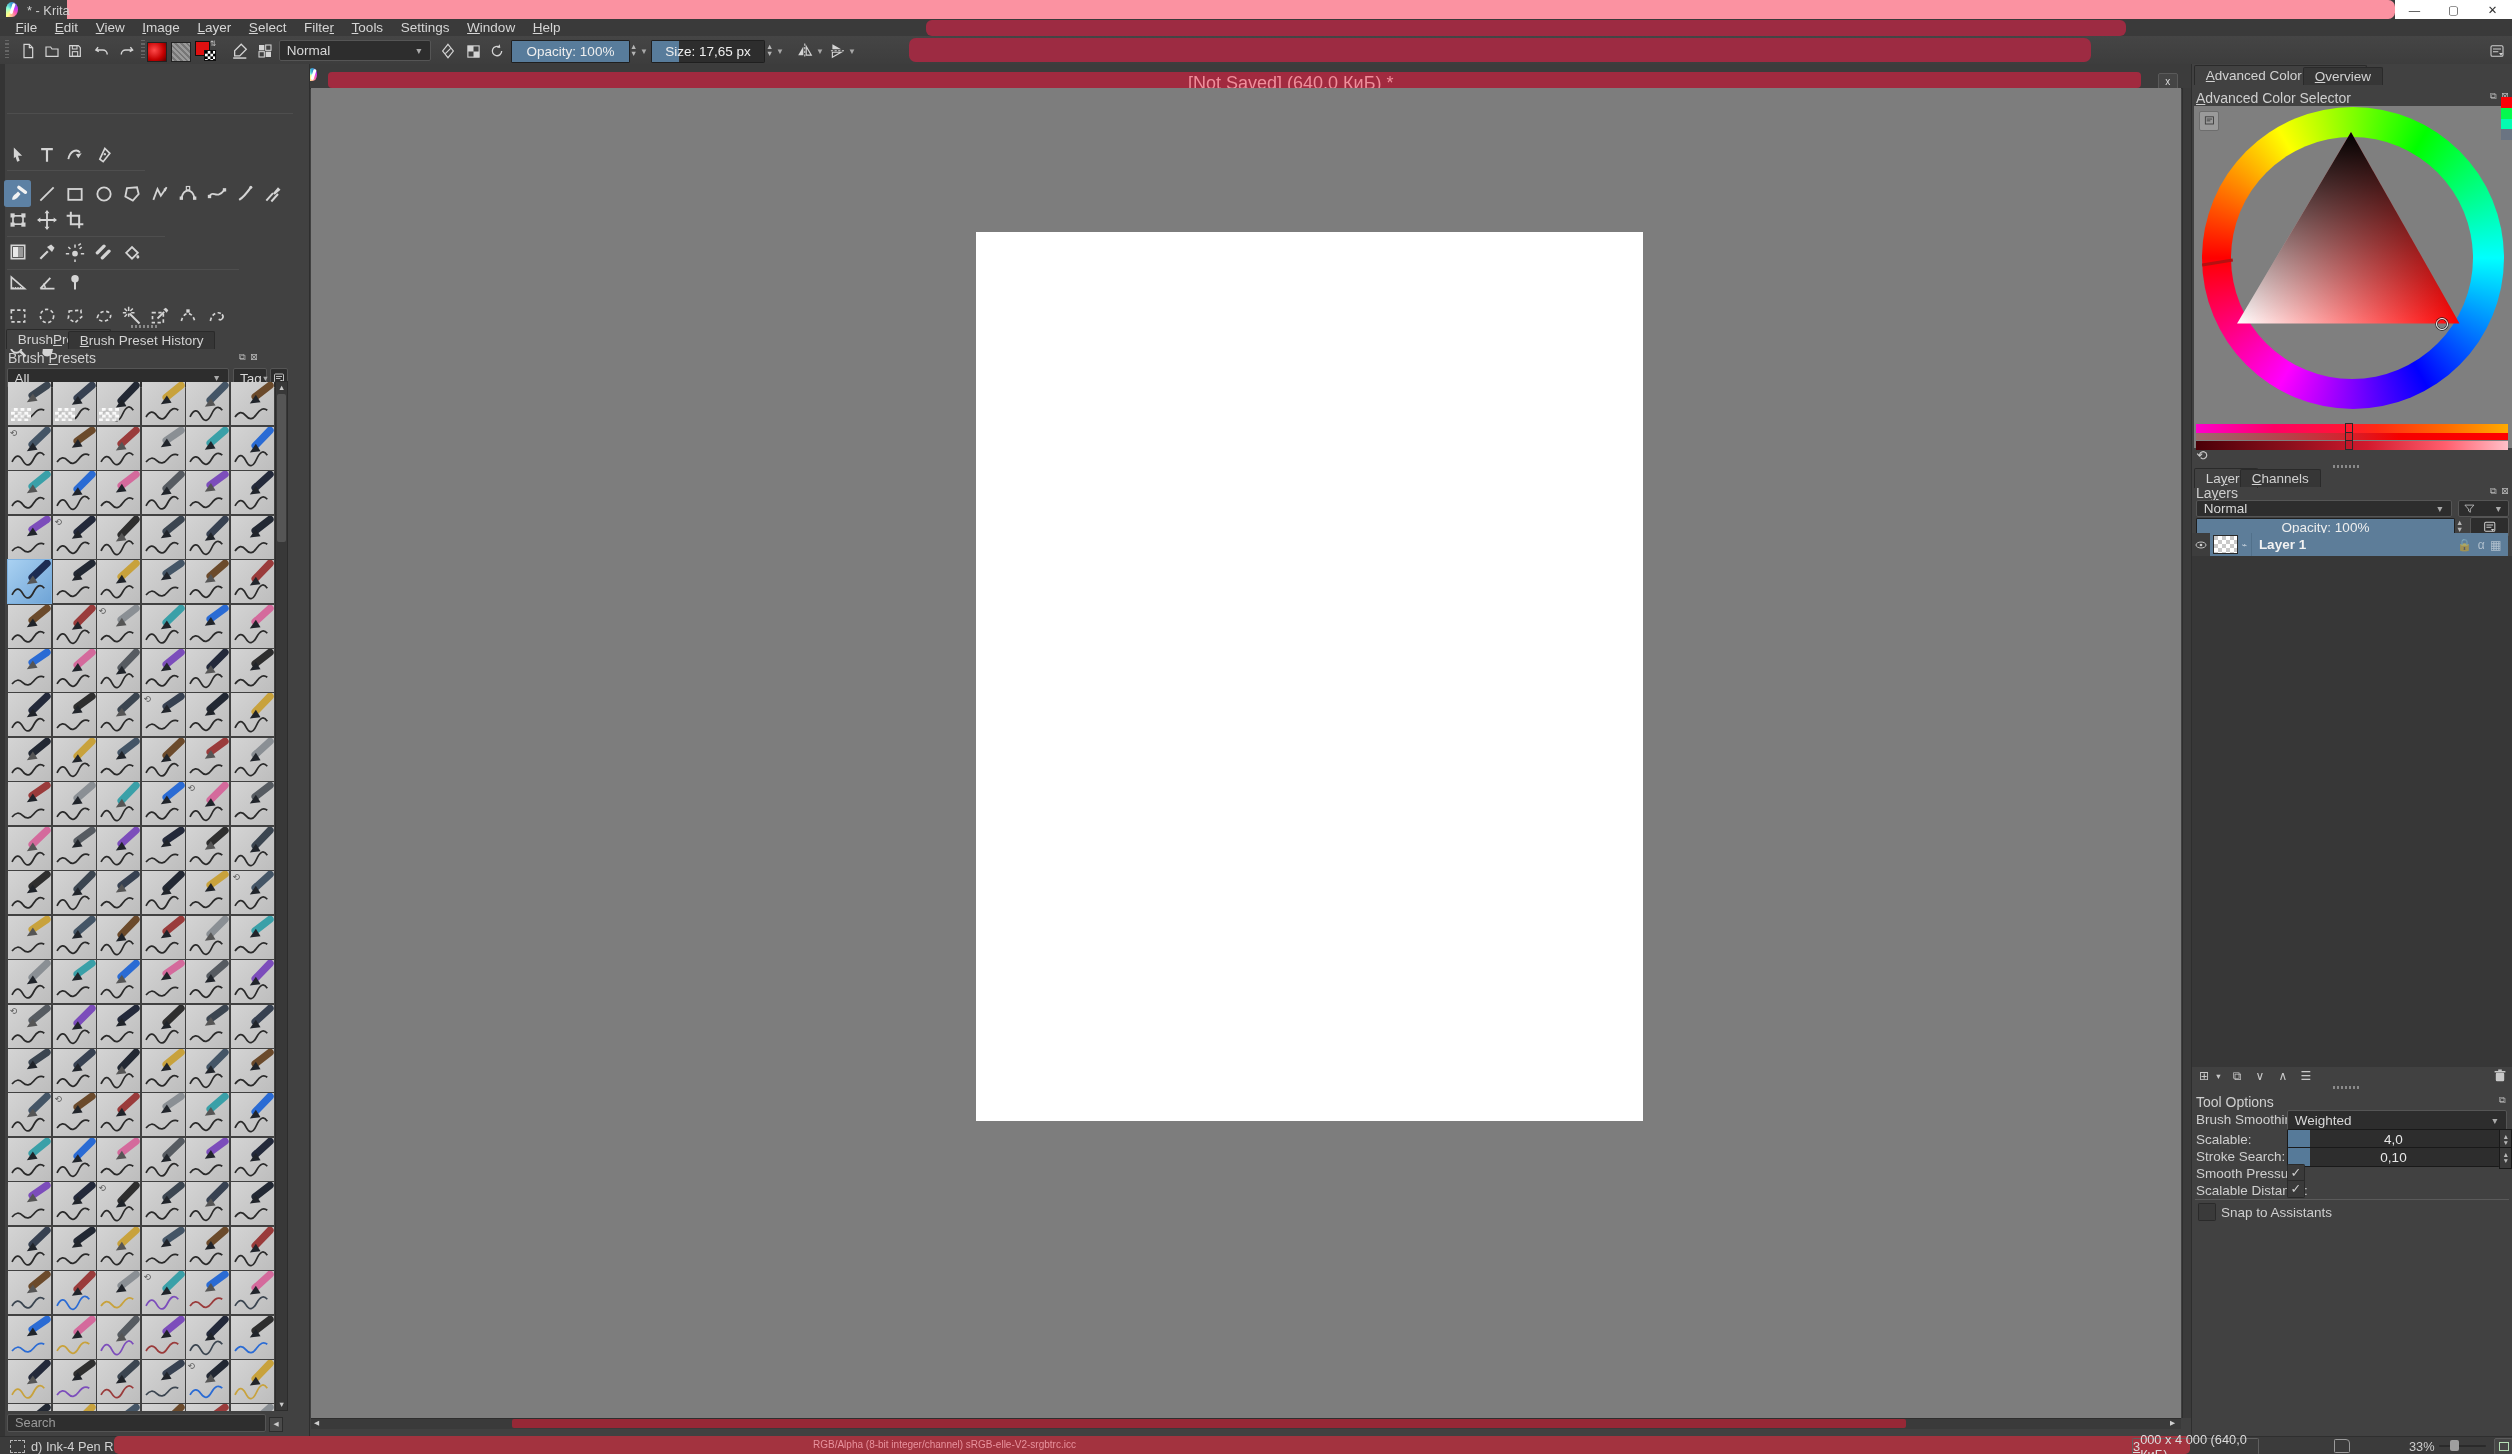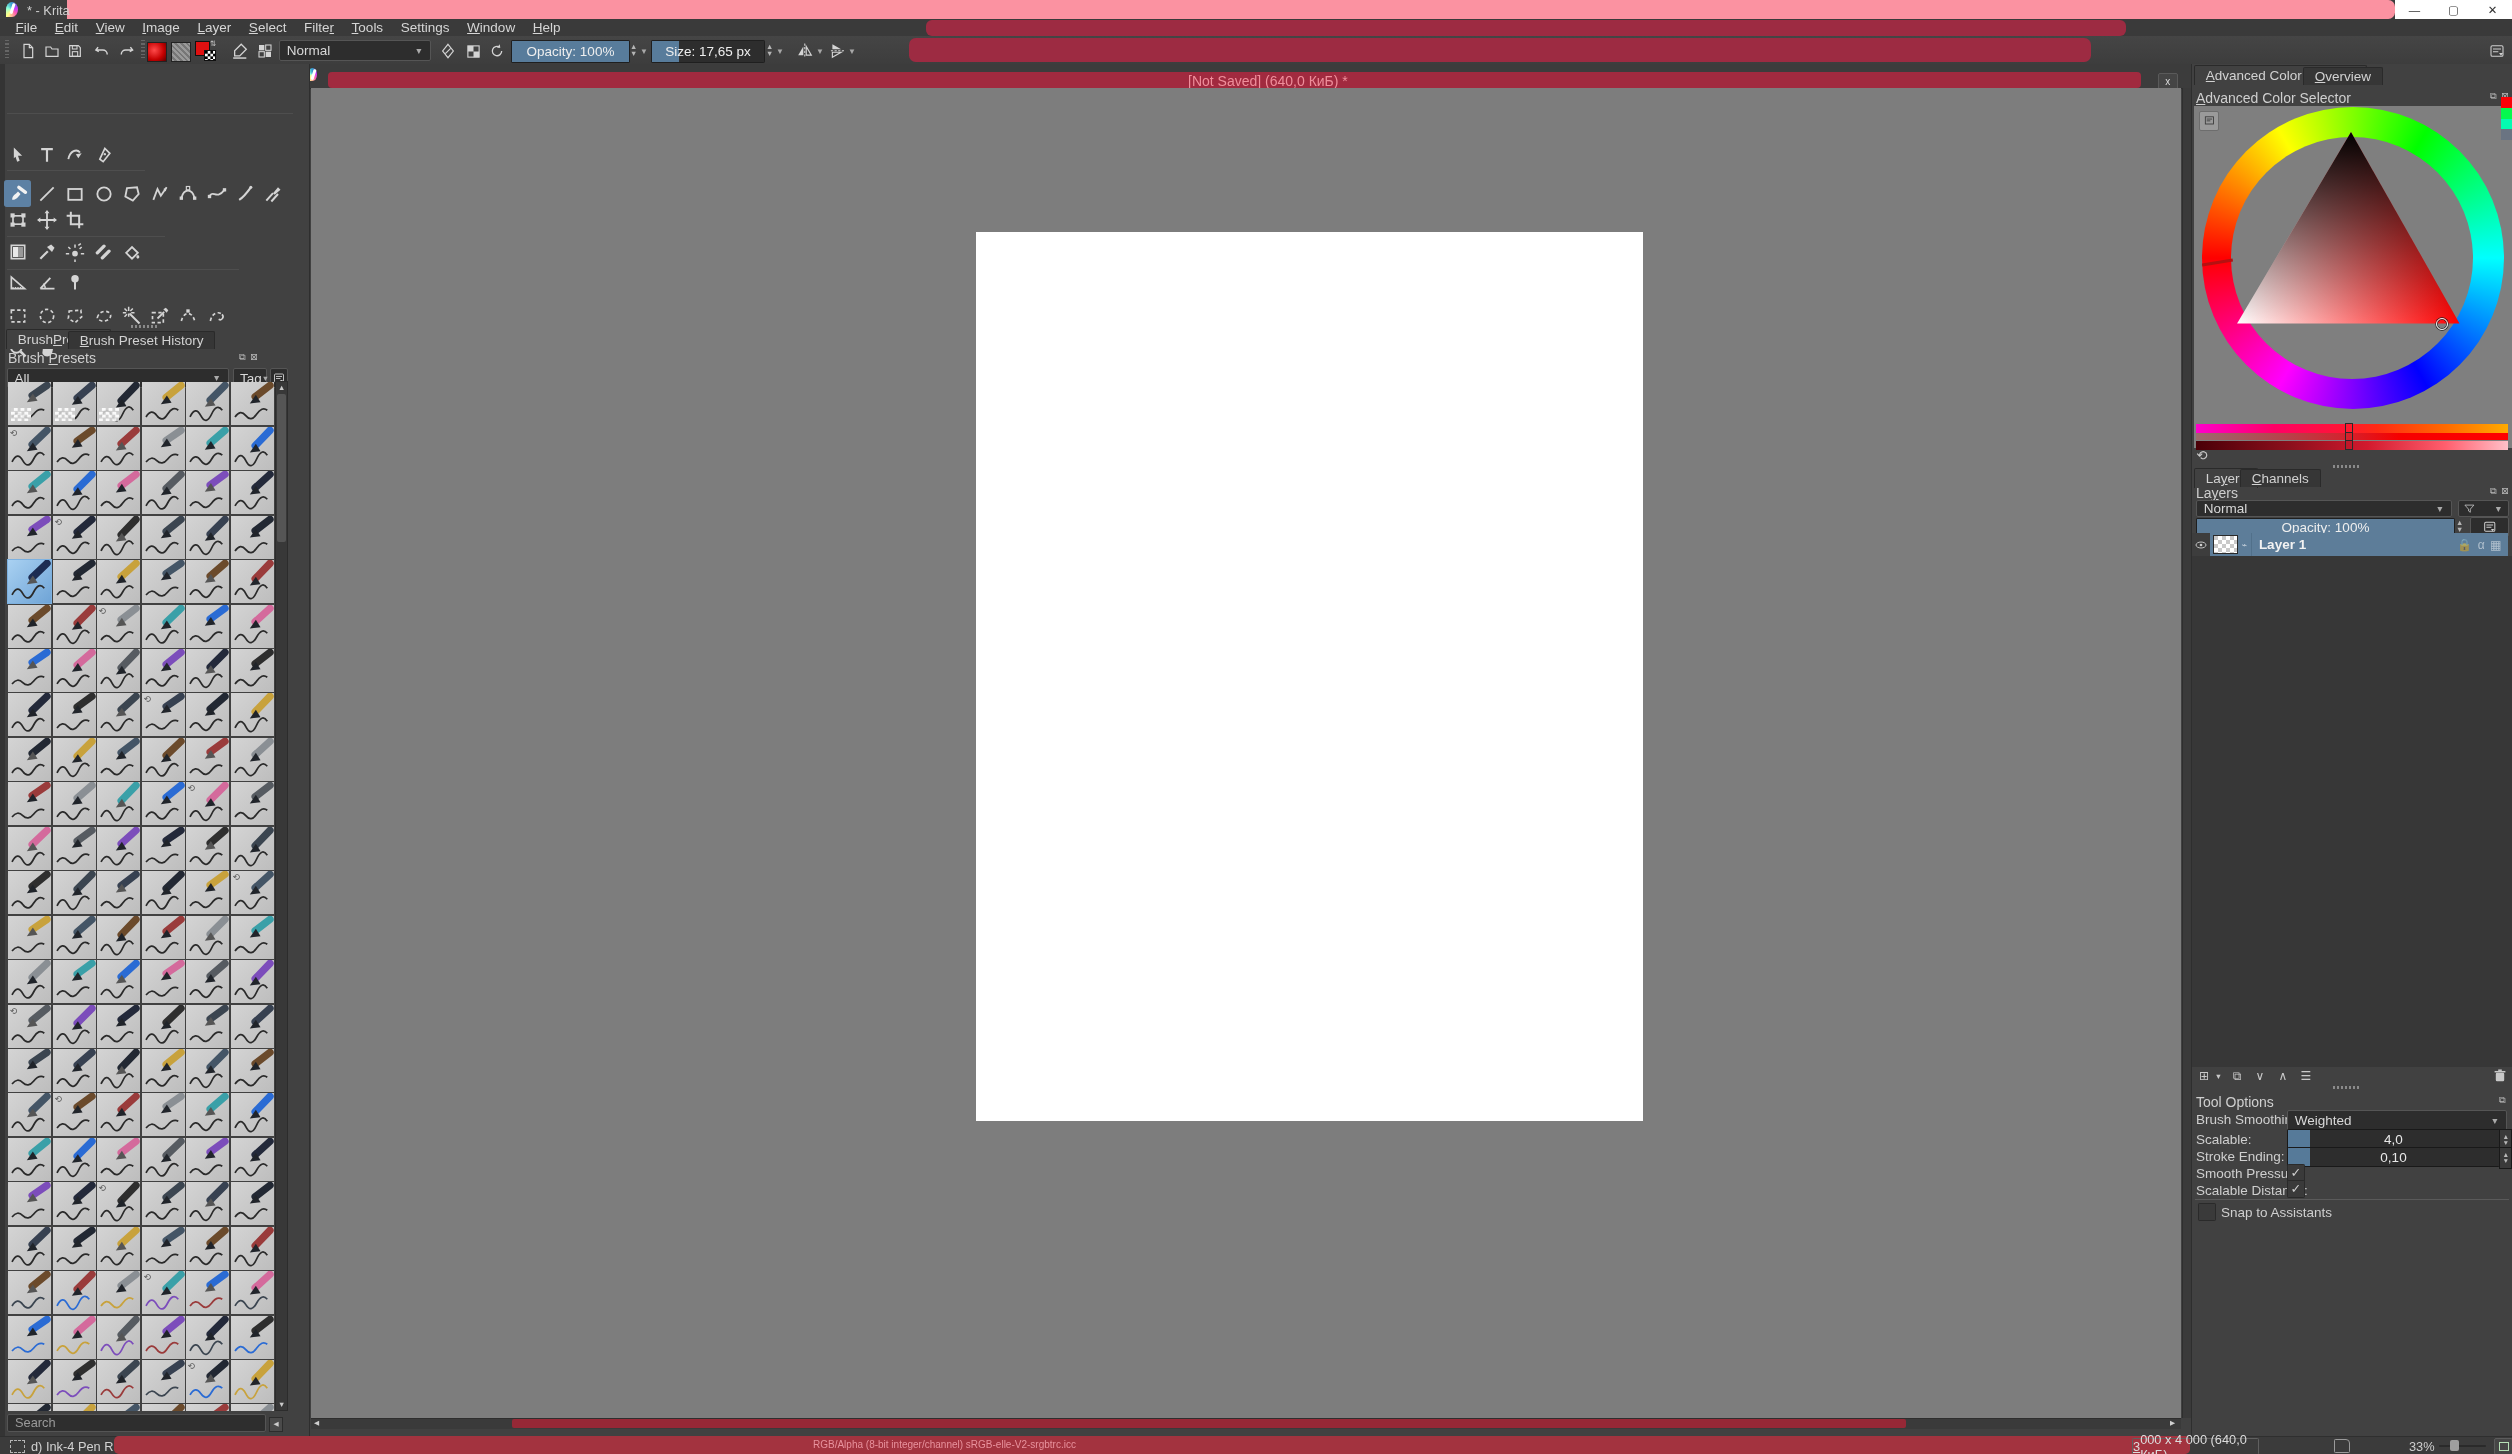--- a/index.html
+++ b/index.html
@@ -33,21 +33,21 @@
   .kslider{background:#2d2d2d;border:0.7px solid #1f1f1f;border-radius:1.3px;position:absolute;overflow:hidden;}
   .kslider .fill{position:absolute;left:0;top:0;bottom:0;background:#587c9b;}
   .kslider .lbl{position:absolute;inset:0;display:flex;align-items:center;justify-content:center;font-size:13.5px;color:#eee;}
   .spin{display:flex;flex-direction:column;justify-content:center;color:#b5b5b5;font-size:7.4px;line-height:6.7px;}
   #toolbar-red{left:909px;top:38px;width:1182px;height:23.6px;background:#9d2b42;border-radius:6.7px;}
   .dd-mini{color:#a8a8a8;font-size:8px;}
 
   
   #tabbar{left:303px;top:64px;width:1888px;height:24px;background:#3c3c3c;border-bottom:0.7px solid #2e2e2e;}
   #tabbar-red{left:328px;top:72px;width:1813px;height:16px;background:#a12a3f;border-radius:4px;}
-  #doc-tab-label{left:1188px;top:73px;font-size:14px;color:#ef8e9b;}
+  #doc-tab-label{left:1188px;top:73px;font-size:18px;color:#ef8e9b;}
   #tab-close{left:2158px;top:73px;width:17.5px;height:15.5px;border:0.7px solid #5a5a5a;border-radius:2px;display:flex;align-items:center;justify-content:center;color:#ddd;font-size:10px;background:#454545;}
 
   
   #left-docker{left:0;top:64px;width:310px;height:1372px;background:#414141;border-right:0.7px solid #2e2e2e;box-sizing:border-box;}
   #left-edge{left:0;top:64px;width:4.7px;height:1372px;background:#343434;}
   .tool-cell{position:absolute;width:23px;height:23px;display:flex;align-items:center;justify-content:center;}
   .tool-sel{position:absolute;background:#5d81a4;border-radius:2.7px;}
   .tb-sep{position:absolute;height:0.7px;background:#4e4e4e;}
   .dock-dots{position:absolute;width:27px;height:2.7px;background:repeating-linear-gradient(90deg,#8a8a8a 0 2px,transparent 2px 4px);}
   .dock-tab{position:absolute;height:18px;font-size:13.5px;display:flex;align-items:center;padding:0 10.8px;box-sizing:border-box;color:#d2d2d2;border:0.7px solid #2a2a2a;border-bottom:none;border-radius:2px 2px 0 0;background:#363636;}
@@ -1378,21 +1378,21 @@
 </div>
 <span class="to-label" style="left:2196px;top:1132px;">Scalable:</span>
 <div class="to-slider" style="left:2287px;top:1129px;">
   <div class="fill"></div>
     <div class="val">4,0</div>
 </div>
 <div class="to-spin" style="left:2499px;top:1129px;">
     <span>▲</span>
     <span>▼</span>
   </div>
-<span class="to-label" style="left:2196px;top:1149px;">Stroke Ending:</span>
+<span class="to-label" style="left:2196px;top:1149px;">Stroke Search:</span>
 <div class="to-slider" style="left:2287px;top:1147px;">
   <div class="fill"></div>
     <div class="val">0,10</div>
 </div>
 <div class="to-spin" style="left:2499px;top:1147px;">
     <span>▲</span>
     <span>▼</span>
   </div>
 <span class="to-label" style="left:2196px;top:1166px;">Smooth Pressure:</span>
 <div class="chkbox" style="left:2287px;top:1164px;">

